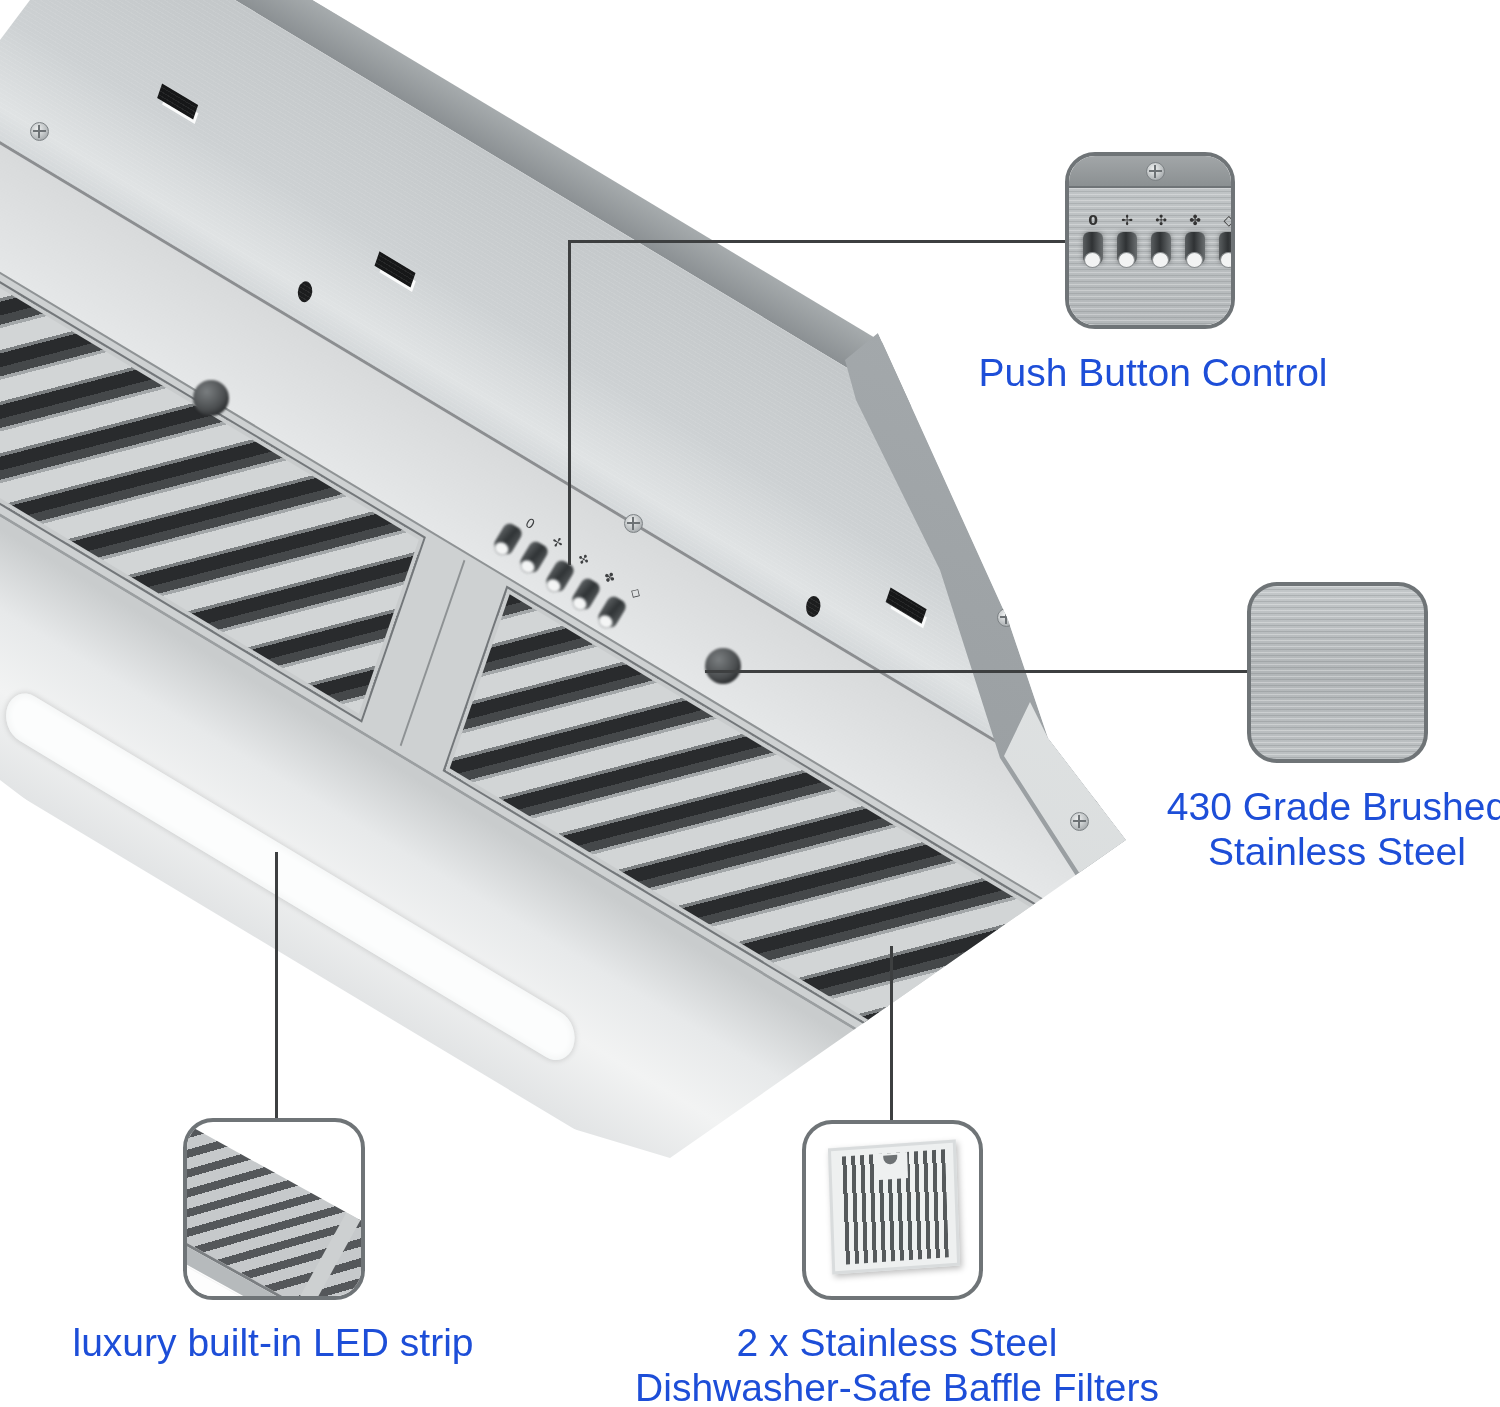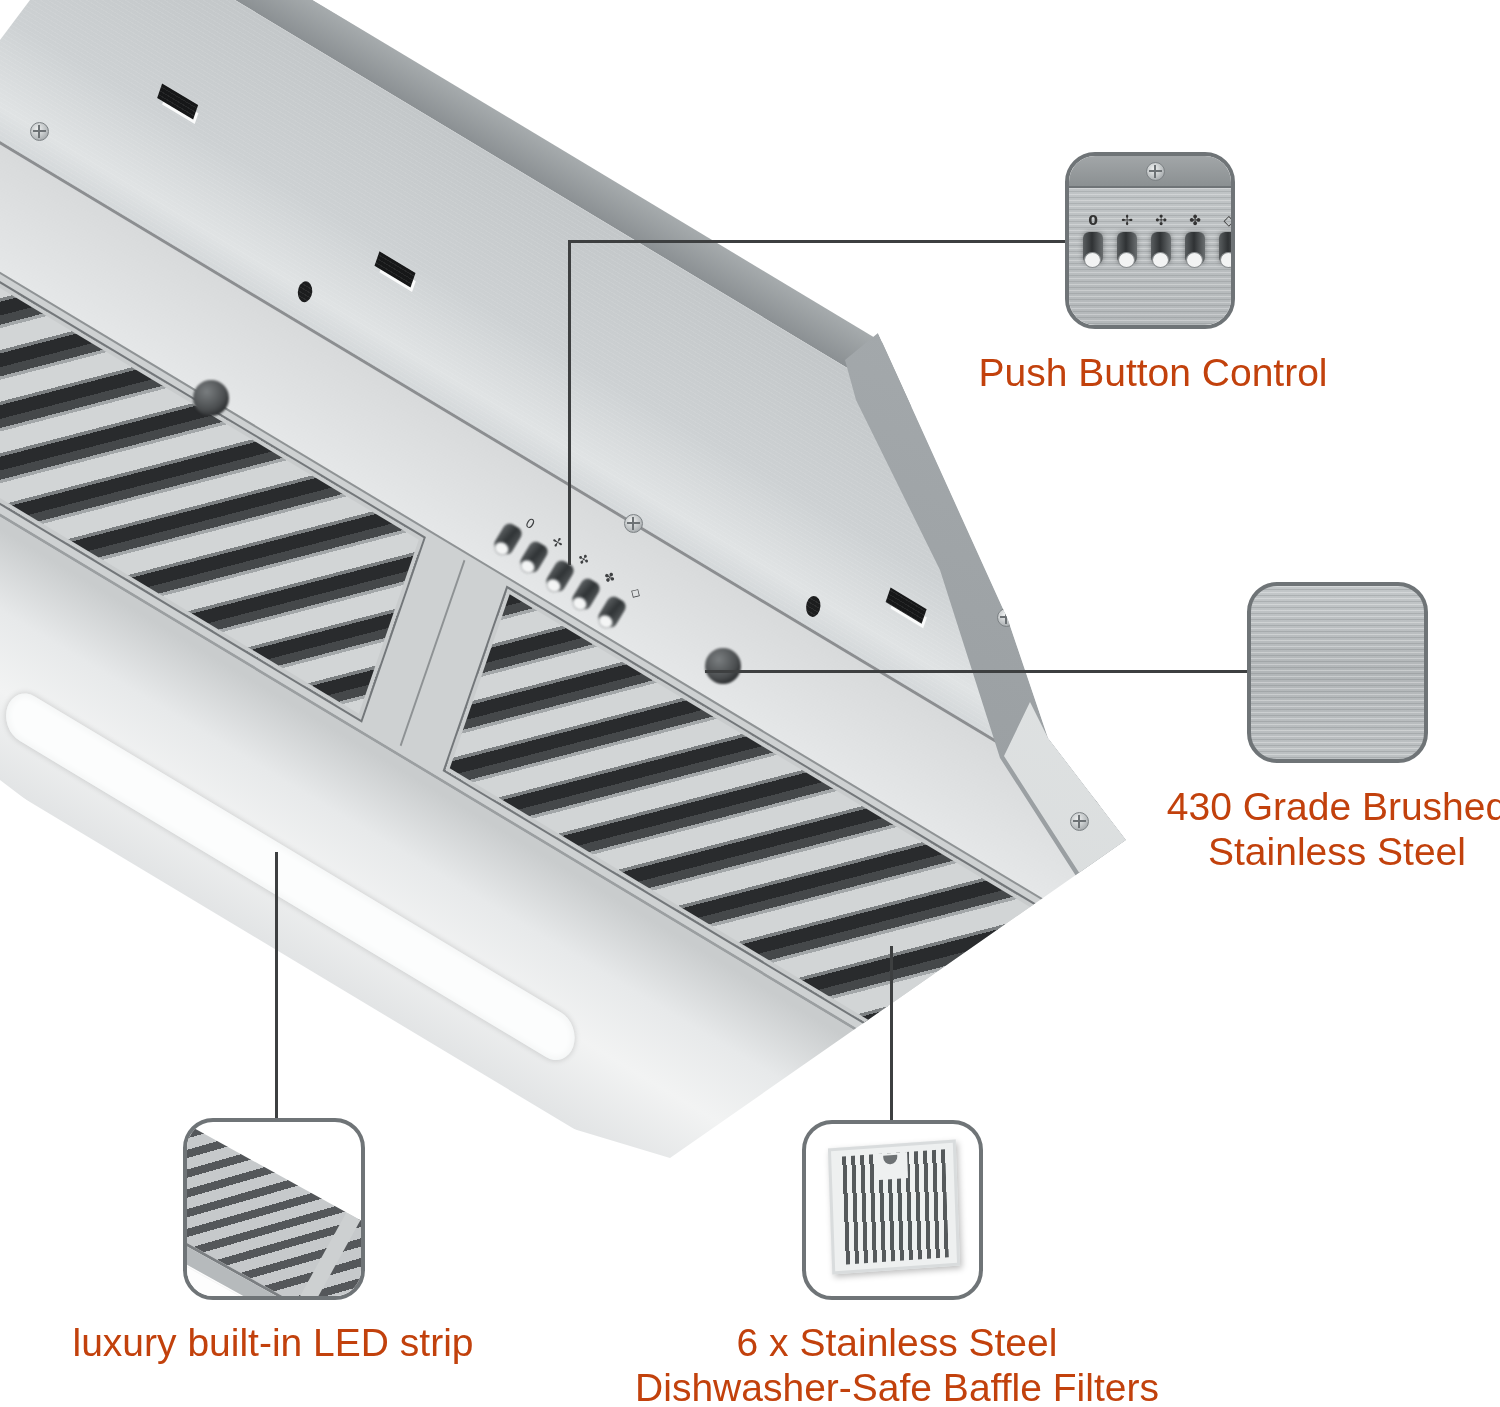--- a/index.html
+++ b/index.html
@@ -87,21 +87,21 @@
   .bf-filter{position:absolute;left:24px;top:20px;width:128px;height:126px;
     transform:rotate(-2deg) skewY(-2deg);background:#eef0f0;border:3px solid #d9dcdd;
     box-sizing:border-box;box-shadow:2px 3px 6px rgba(0,0,0,.25);}
   .bf-slats{position:absolute;inset:6px 8px;
     background:repeating-linear-gradient(90deg,transparent 0 3px,#55595b 3px 7px,transparent 7px 9px);}
   .bf-mid{position:absolute;left:44px;top:6px;width:32px;height:26px;background:#eef0f0;}
   .bf-notch{position:absolute;left:52px;top:8px;width:14px;height:9px;background:#6e7274;
     border-radius:0 0 7px 7px;}
 
   
-  .lbl{position:absolute;font-size:39px;line-height:45px;text-align:center;color:#c2410c;}
+  .lbl{position:absolute;font-size:39px;line-height:45px;text-align:center;color:#1d4ed8;}
 </style>
 </head>
 <body>
 
 <div class="canvas">
 
   <div class="hood-clip">
     <div class="hood-rot">
       <div class="band b-flange"></div>
       <div class="band b-back">
@@ -207,17 +207,17 @@
   </div>
 
   <div class="co" style="left:802px;top:1120px;width:181px;height:180px;">
     <div class="bf-filter">
       <div class="bf-slats"></div>
       <div class="bf-mid"></div>
       <div class="bf-notch"></div>
     </div>
   </div>
   <div class="lbl" style="left:627px;top:1320px;width:540px;">
-    <div>6 x Stainless Steel</div>
+    <div>2 x Stainless Steel</div>
     <div>Dishwasher-Safe Baffle Filters</div>
   </div>
 
 </div>
 
 </body></html>

